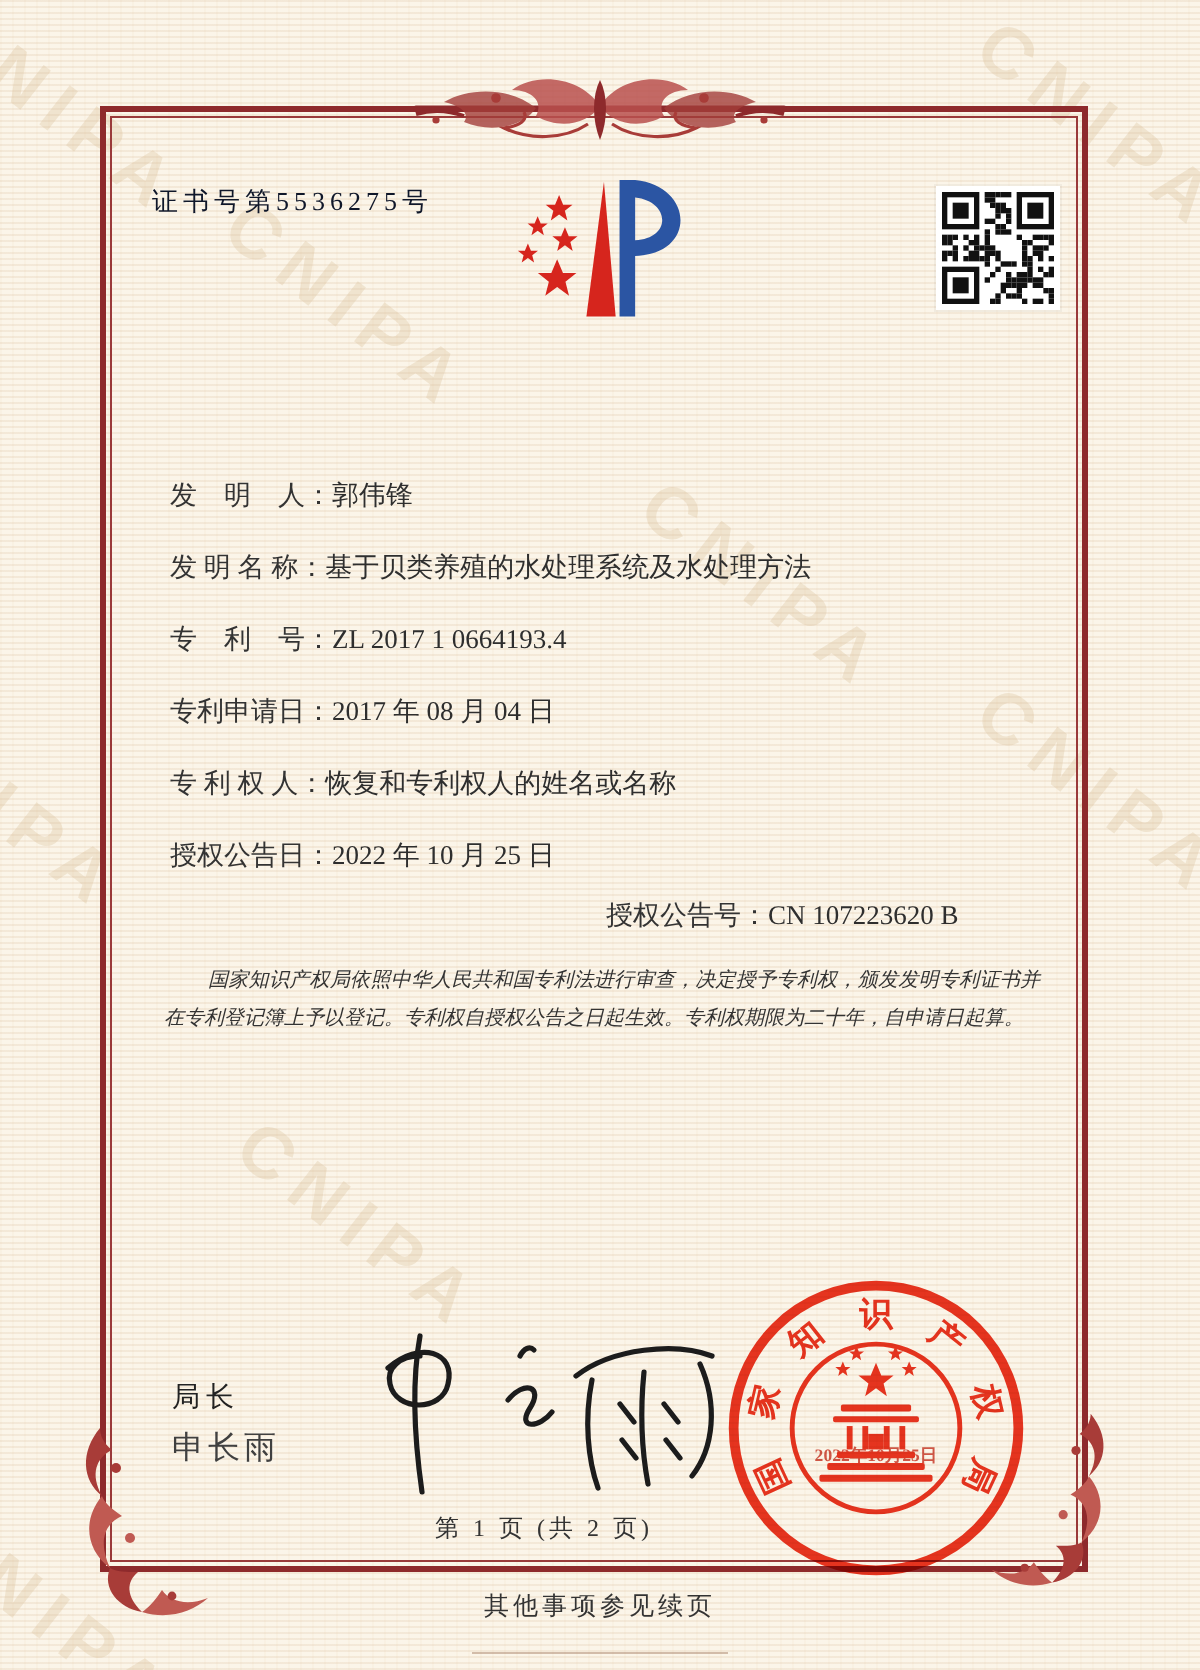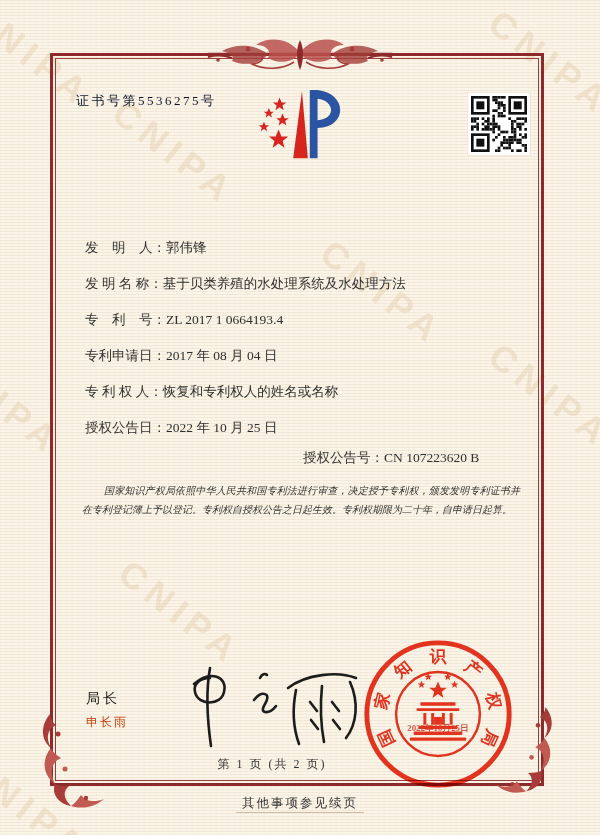--- a/index.html
+++ b/index.html
@@ -40,29 +40,29 @@
   .grant-no{position:absolute;left:218px;top:0;margin-top:30px;}
   .grant-wrap{position:relative;}
   
   .paras{
     position:absolute;left:82px;top:482px;width:438px;
     font-size:10px;line-height:18.5px;color:#333;text-align:justify;font-style:italic;
   }
   .paras p{margin:0;text-indent:2.2em;}
   
   .sig-title{position:absolute;left:86px;top:690px;font-size:14px;letter-spacing:3px;color:#222;font-family:"Liberation Sans","DejaVu Sans",sans-serif;text-align:right;}
-  .sig-name{position:absolute;left:86px;top:714px;font-size:12px;letter-spacing:2px;color:#c2410c;font-family:"Liberation Sans","DejaVu Sans",sans-serif;}
+  .sig-name{position:absolute;left:86px;top:714px;font-size:16px;letter-spacing:2px;color:#404040;font-family:"Liberation Sans","DejaVu Sans",sans-serif;}
   .sig-draw{position:absolute;left:180px;top:658px;width:195px;height:92px;}
   
   .seal{position:absolute;left:360px;top:636px;width:156px;height:156px;opacity:.92;mix-blend-mode:multiply;}
   .seal text{font-family:"Liberation Serif","DejaVu Serif",serif;font-weight:bold;}
   
   .page-info{position:absolute;left:0;top:756px;width:544px;text-align:center;font-size:12px;letter-spacing:2px;color:#333;}
   .footer-note{position:absolute;left:0;top:795px;width:600px;text-align:center;font-size:12.5px;letter-spacing:2px;color:#333;}
-  .footer-note span{padding:0 6px 2px;border-bottom:1px solid rgba(160,120,90,.45);}
+  .footer-note span{padding:0 6px 16px;border-bottom:1px solid rgba(160,120,90,.45);}
   
   .deco{position:absolute;pointer-events:none;}
 </style>
 </head>
 <body>
 
 <svg width="0" height="0" style="position:absolute" aria-hidden="true">
   <defs>
     <path id="star" d="M0,-9 L2.6,-2.8 L8.6,-2.8 L3.7,1.1 L5.3,7.3 L0,3.4 L-5.3,7.3 L-3.7,1.1 L-8.6,-2.8 L-2.6,-2.8 Z"></path>
   </defs>

